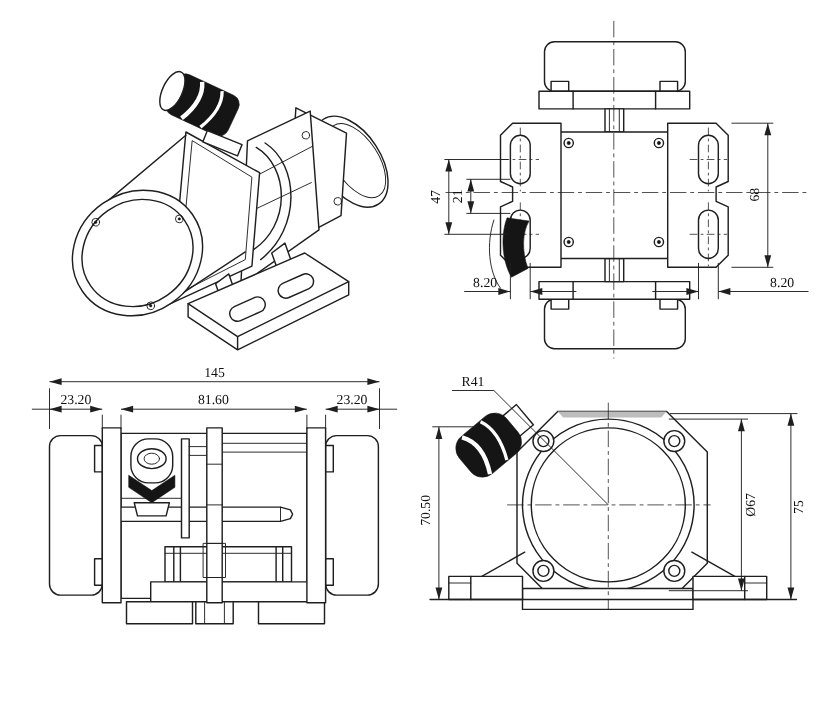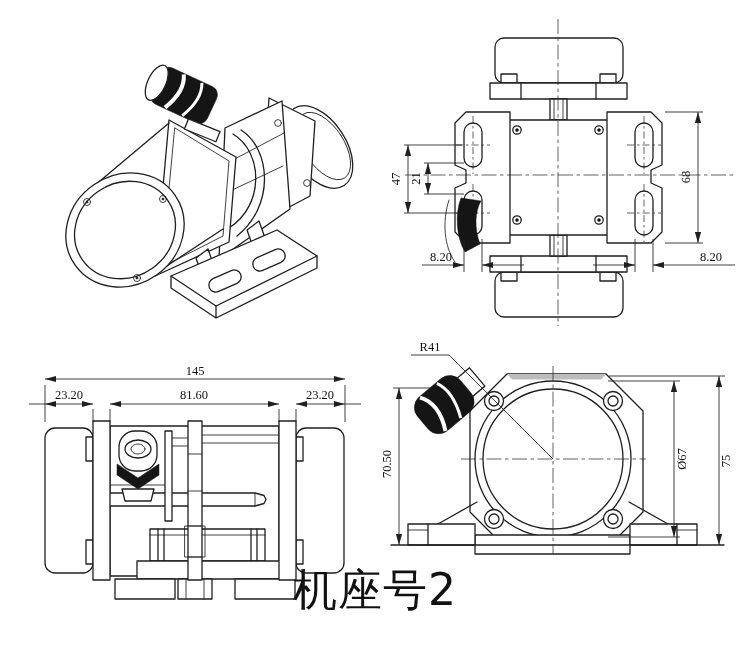--- a/index.html
+++ b/index.html
@@ -176,21 +176,21 @@
       <g>
         <line class="dim" x1="240" y1="224" x2="240" y2="257"></line>
           <line class="dim" x1="258" y1="224" x2="258" y2="257"></line>
         <line class="dim" x1="198" y1="250" x2="240" y2="250" marker-end="url(#ae)"></line>
         <line class="dim" x1="258" y1="250" x2="340" y2="250" marker-start="url(#as)"></line>
         <text class="dt" x="316" y="246" text-anchor="middle">8.20</text>
       </g>
     </svg>
   </div>
 
-  <div class="view" style="left:18px;top:354px;">
+  <div class="view" style="left:18px;top:322px;">
     <svg width="370" height="255" viewBox="0 0 370 255">
       <g>
 
         <rect class="w" x="27" y="74" width="48" height="145" rx="10"></rect>
         <rect class="w" x="278" y="74" width="48" height="145" rx="10"></rect>
 
         <rect class="w" x="68" y="83" width="7" height="24"></rect>
           <rect class="w" x="68" y="186" width="7" height="24"></rect>
         <rect class="w" x="278" y="83" width="7" height="24"></rect>
           <rect class="w" x="278" y="186" width="7" height="24"></rect>
@@ -320,14 +320,13 @@
         <text class="dt" x="303" y="125" text-anchor="middle" transform="rotate(-90 303 125)">Ø67</text>
       </g>
       <g>
         <line class="dim" x1="226" y1="42" x2="342" y2="42"></line>
         <line class="dim" x1="336" y1="42" x2="336" y2="211" marker-start="url(#as)" marker-end="url(#ae)"></line>
         <text class="dt" x="347" y="127" text-anchor="middle" transform="rotate(-90 347 127)">75</text>
       </g>
     </svg>
   </div>
 
-  <div class="caption">机座号2</div>
 </div>
 
 </body></html>

